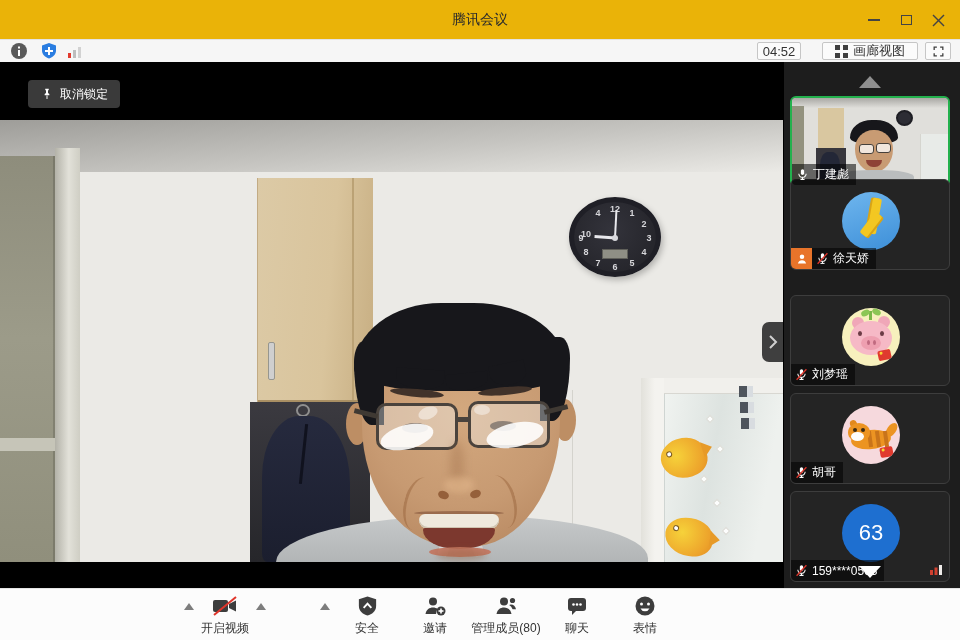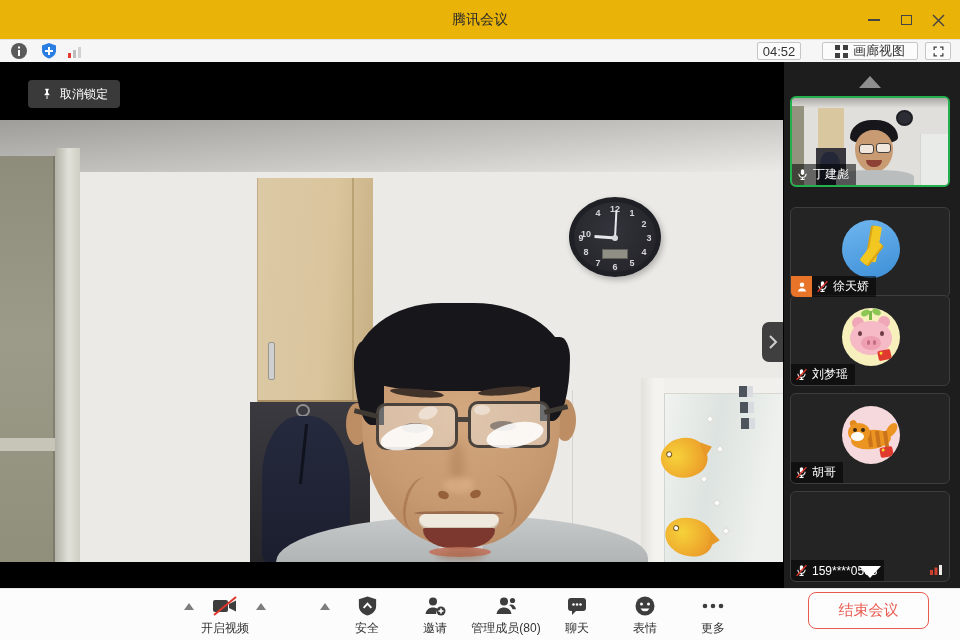--- a/index.html
+++ b/index.html
@@ -117,21 +117,21 @@
   
   .lockpill{position:absolute;left:28px;top:18px;height:28px;padding:0 12px;background:#3a3a3a;border-radius:4px;display:flex;align-items:center;gap:6px;color:#fff;font-size:12px;cursor:pointer;}
   .handle{position:absolute;left:762px;top:260px;width:21px;height:40px;background:#3f3f3f;border-radius:7px 0 0 7px;display:flex;align-items:center;justify-content:center;cursor:pointer;}
 
   
   .sidebar{position:absolute;left:784px;top:0;width:176px;height:526px;background:#1d1d1d;}
   .s-up{position:absolute;left:75px;top:14px;width:0;height:0;border-left:11px solid transparent;border-right:11px solid transparent;border-bottom:12px solid #8f8f8f;cursor:pointer;}
   .s-down{position:absolute;left:75px;top:504px;width:0;height:0;border-left:11px solid transparent;border-right:11px solid transparent;border-top:12px solid #ffffff;cursor:pointer;z-index:5;}
   .thumb{position:absolute;left:6px;width:160px;height:91px;background:#242424;border:1px solid #3d3d3d;border-radius:6px;overflow:hidden;cursor:pointer;}
   .t1{top:34px;border:2px solid #23b14d;padding-left:24px;}
-  .t2{top:145px}.t3{top:233px}.t4{top:331px}.t5{top:429px}
+  .t2{top:117px}.t3{top:233px}.t4{top:331px}.t5{top:429px}
   .trow{position:absolute;left:0;bottom:0;display:flex;align-items:stretch;z-index:3;}
   .tbadge{width:21px;height:21px;background:#e8742a;display:flex;align-items:center;justify-content:center;}
   .tlabel{height:21px;background:rgba(0,0,0,.55);display:flex;align-items:center;gap:4px;padding:0 7px 0 4px;font-size:12px;color:#fff;white-space:nowrap;}
   .avatar{position:absolute;left:51px;top:12px;width:58px;height:58px;border-radius:50%;overflow:hidden;}
   .av-num{background:#1e6fd0;display:flex;align-items:center;justify-content:center;color:#fff;font-size:22px;}
   .av-sky{background:linear-gradient(160deg,#6fb6ee,#3d8fd8);}
   .beam1{position:absolute;left:28px;top:6px;width:9px;height:36px;background:#f3c722;transform:rotate(10deg);border-radius:2px;box-shadow:-2px 0 0 #d8a416;}
   .beam2{position:absolute;left:16px;top:28px;width:26px;height:9px;background:#f3c722;transform:rotate(-52deg);border-radius:2px;box-shadow:0 2px 0 #d8a416;}
   .av-pig{background:#f7f0bd;}
   .pig-ear{position:absolute;width:12px;height:12px;background:#f0a7b8;border-radius:50%;}
@@ -476,20 +476,23 @@
                 <line x1="8" y1="11.5" x2="8" y2="13.5" stroke="#fff" stroke-width="1.3"></line>
                 <line x1="5.5" y1="14" x2="10.5" y2="14" stroke="#fff" stroke-width="1.3"></line>
                 <line x1="2" y1="14.5" x2="14" y2="1.5" stroke="#e0352b" stroke-width="1.6"></line>
               </svg>
             <span>胡哥</span>
           </div>
         </div>
       </div>
 
       <div class="thumb t5">
+        <div class="avatar av-num">
+          <span>63</span>
+        </div>
         <div class="trow">
           <div class="tlabel">
             <svg width="13" height="13" viewBox="0 0 16 16">
                 <rect x="6" y="1.5" width="4" height="7" rx="2" fill="#fff"></rect>
                 <path d="M3.5 7a4.5 4.5 0 0 0 9 0" stroke="#fff" stroke-width="1.3" fill="none"></path>
                 <line x1="8" y1="11.5" x2="8" y2="13.5" stroke="#fff" stroke-width="1.3"></line>
                 <line x1="5.5" y1="14" x2="10.5" y2="14" stroke="#fff" stroke-width="1.3"></line>
                 <line x1="2" y1="14.5" x2="14" y2="1.5" stroke="#e0352b" stroke-width="1.6"></line>
               </svg>
             <span>159****0563</span>
@@ -577,29 +580,16 @@
         <svg width="24" height="24" viewBox="0 0 24 24">
             <circle cx="12" cy="12" r="9.5" fill="#3d3d3d"></circle>
             <circle cx="8.5" cy="10" r="1.5" fill="#fff"></circle>
             <circle cx="15.5" cy="10" r="1.5" fill="#fff"></circle>
             <path d="M7.5 14.5a5 5 0 0 0 9 0z" fill="#fff"></path>
           </svg>
       </div>
       <div class="blabel">表情</div>
     </div>
 
-    <div class="bitem" style="left:673px">
-      <div class="bicon">
-        <svg width="26" height="24" viewBox="0 0 26 24">
-            <circle cx="5" cy="12" r="2.3" fill="#3d3d3d"></circle>
-            <circle cx="13" cy="12" r="2.3" fill="#3d3d3d"></circle>
-            <circle cx="21" cy="12" r="2.3" fill="#3d3d3d"></circle>
-          </svg>
-      </div>
-      <div class="blabel">更多</div>
-    </div>
-
-    <div class="endbtn">
-      <span>结束会议</span>
-    </div>
+
   </div>
 
 </div>
 
 </body></html>

